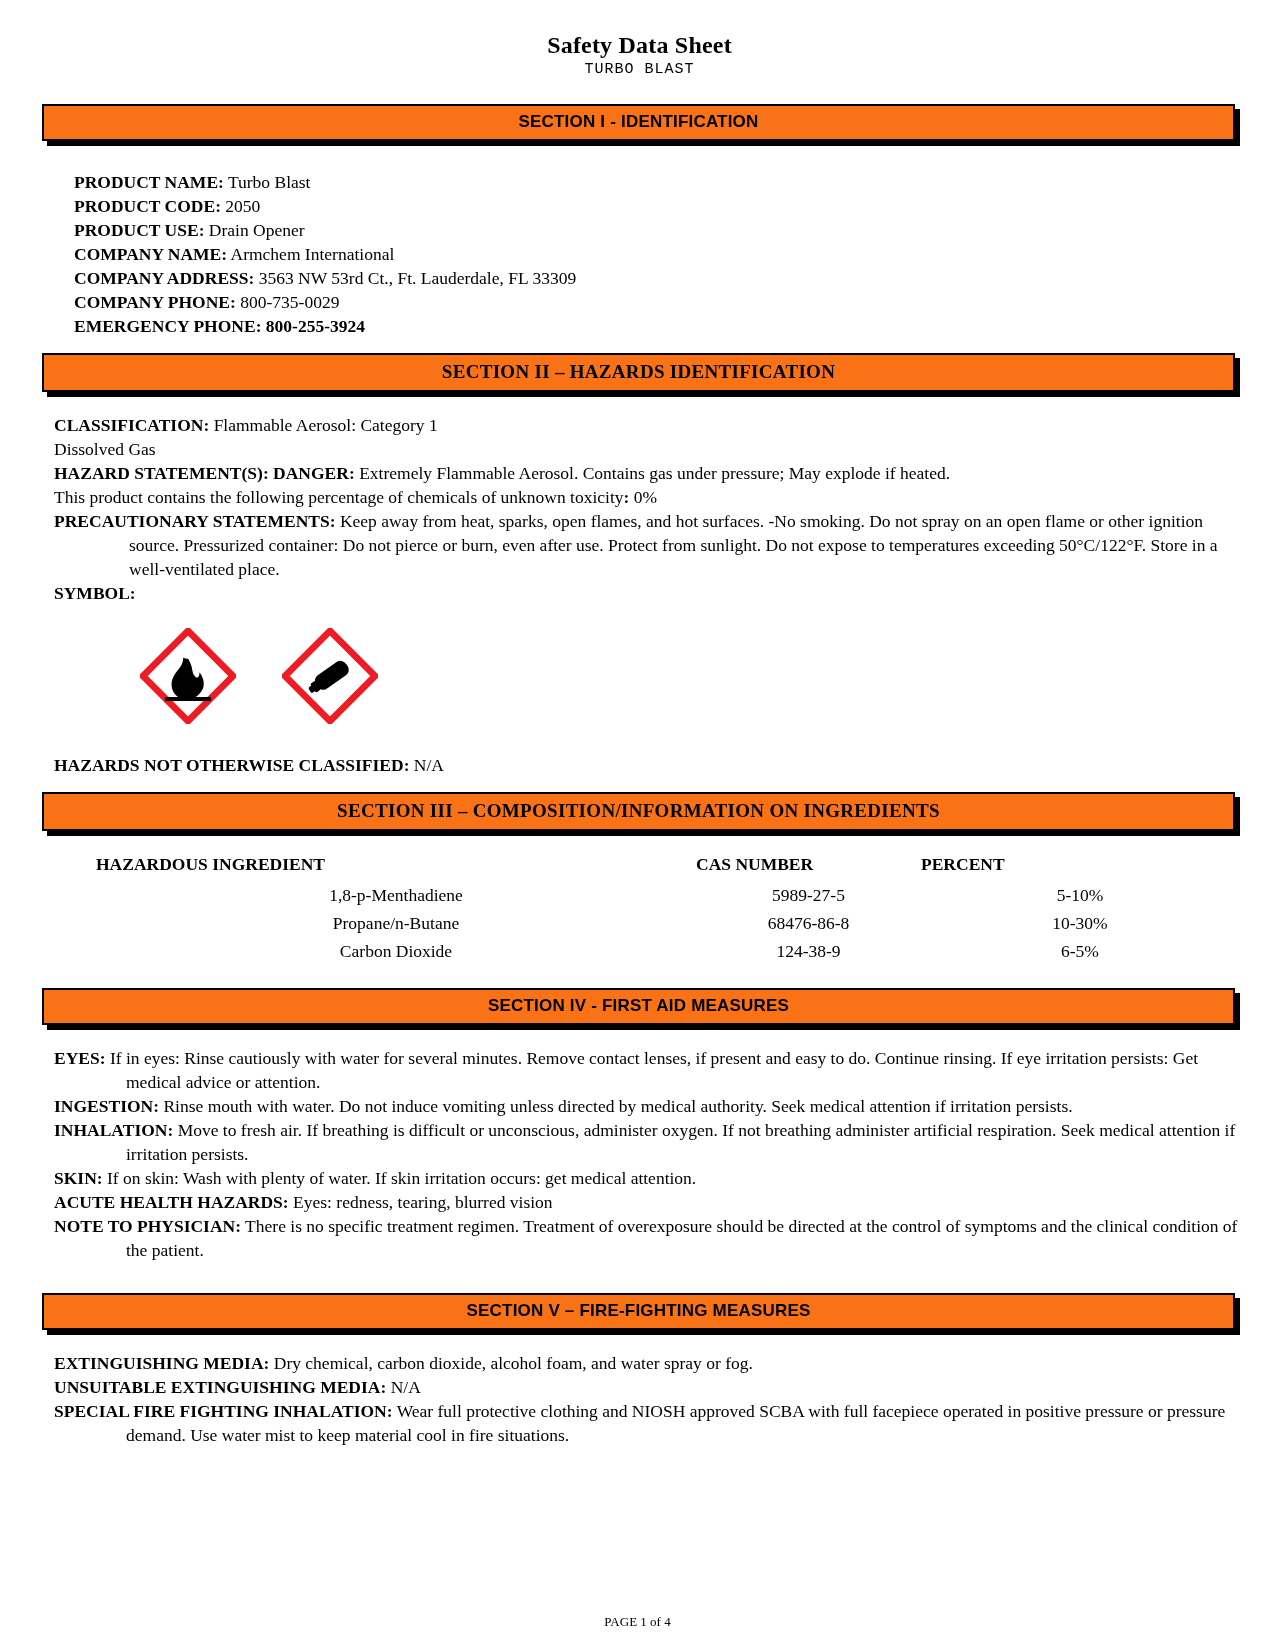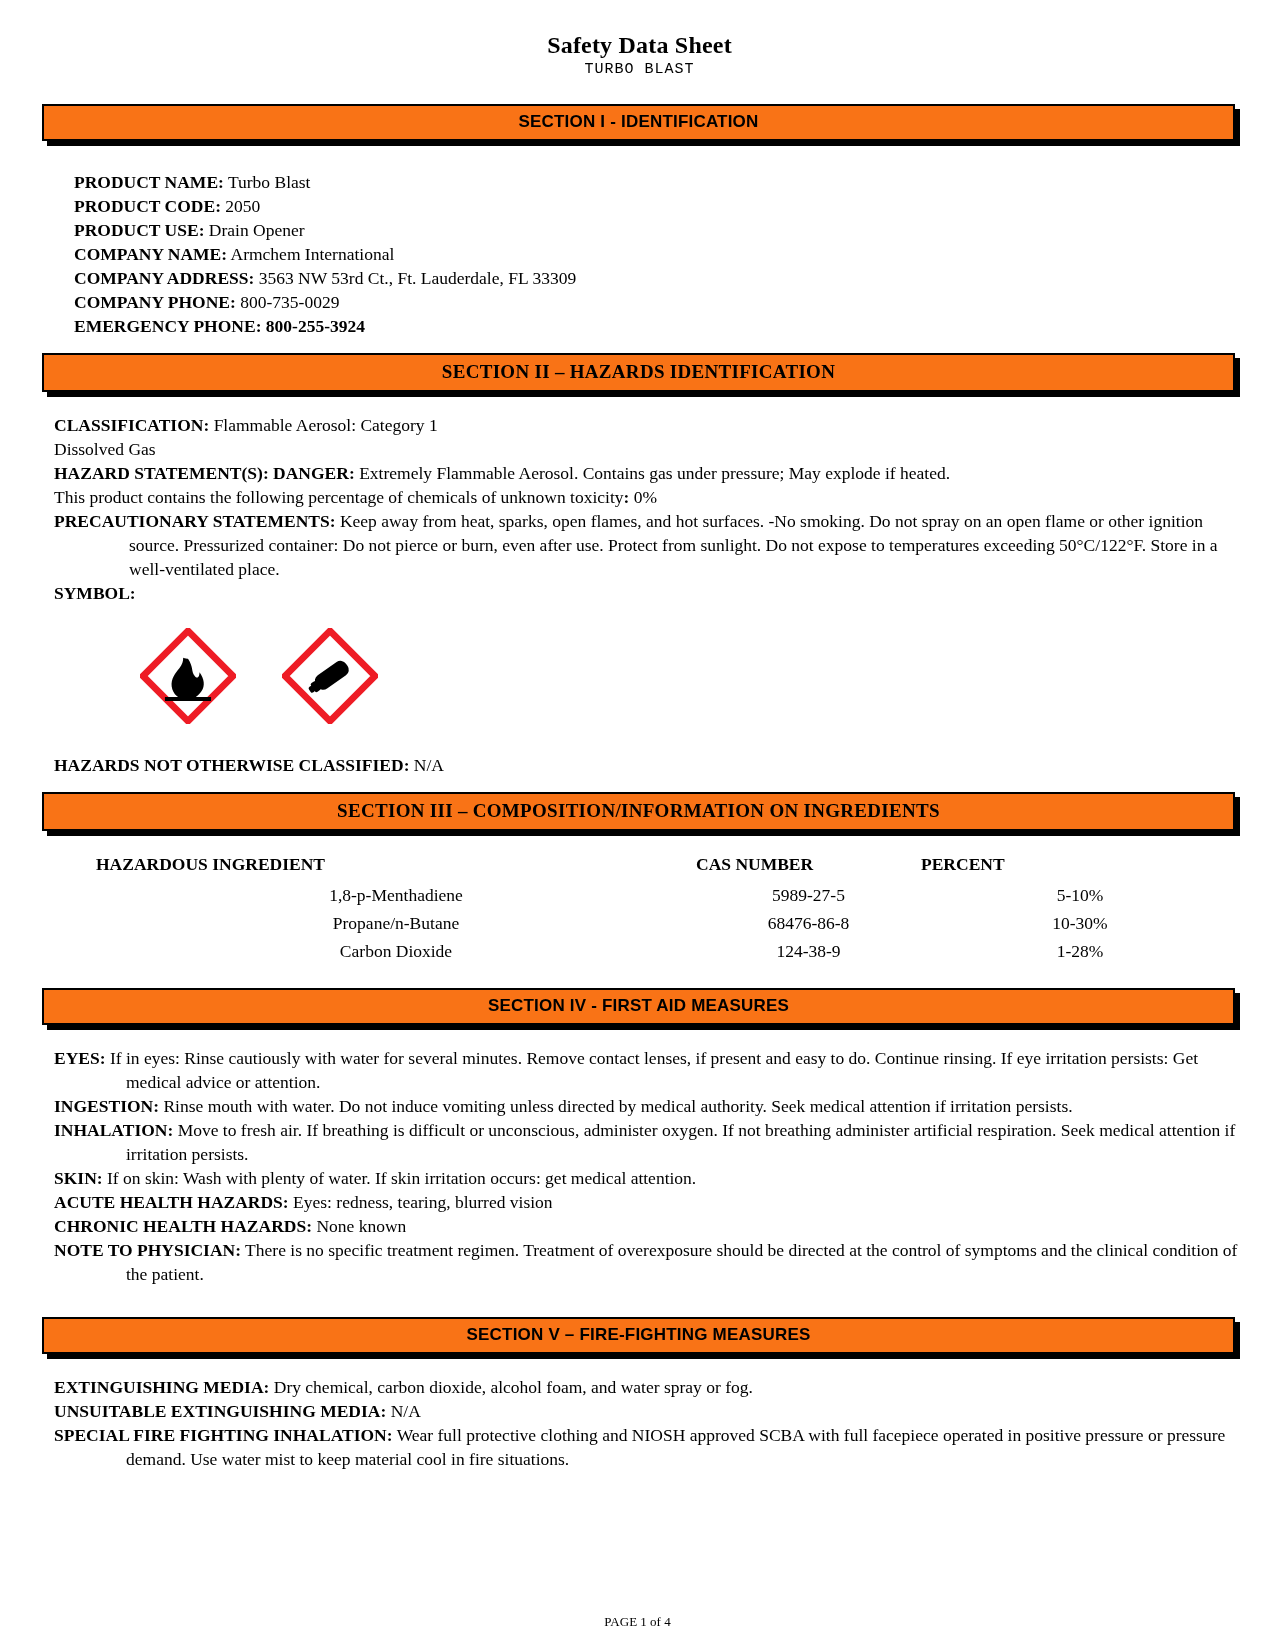--- a/index.html
+++ b/index.html
@@ -238,21 +238,21 @@
           <td class="col-c">5-10%</td>
         </tr>
         <tr>
           <td class="col-a">Propane/n-Butane</td>
           <td class="col-b">68476-86-8</td>
           <td class="col-c">10-30%</td>
         </tr>
         <tr>
           <td class="col-a">Carbon Dioxide</td>
           <td class="col-b">124-38-9</td>
-          <td class="col-c">1-28%</td>
+          <td class="col-c">6-5%</td>
         </tr>
       </tbody>
     </table>
   </div>
 
   <div class="gap-m"></div>
 
   <div class="section-bar">
     <span class="bar-text">SECTION IV - FIRST AID MEASURES</span>
   </div>
@@ -272,24 +272,20 @@
     </div>
     <div class="row-line hang2">
       <span class="lbl">SKIN:</span>
       <span>If on skin: Wash with plenty of water.  If skin irritation occurs: get medical attention.</span>
     </div>
     <div class="row-line hang2">
       <span class="lbl">ACUTE HEALTH HAZARDS:</span>
       <span>Eyes: redness, tearing, blurred vision</span>
     </div>
     <div class="row-line hang2">
-      <span class="lbl">CHRONIC HEALTH HAZARDS:</span>
-      <span>None known</span>
-    </div>
-    <div class="row-line hang2">
       <span class="lbl">NOTE TO PHYSICIAN:</span>
       <span>There is no specific treatment regimen.  Treatment of overexposure should be directed at the control of symptoms and the clinical condition of the patient.</span>
     </div>
   </div>
 
   <div class="gap-l"></div>
 
   <div class="section-bar">
     <span class="bar-text">SECTION V – FIRE-FIGHTING MEASURES</span>
   </div>

